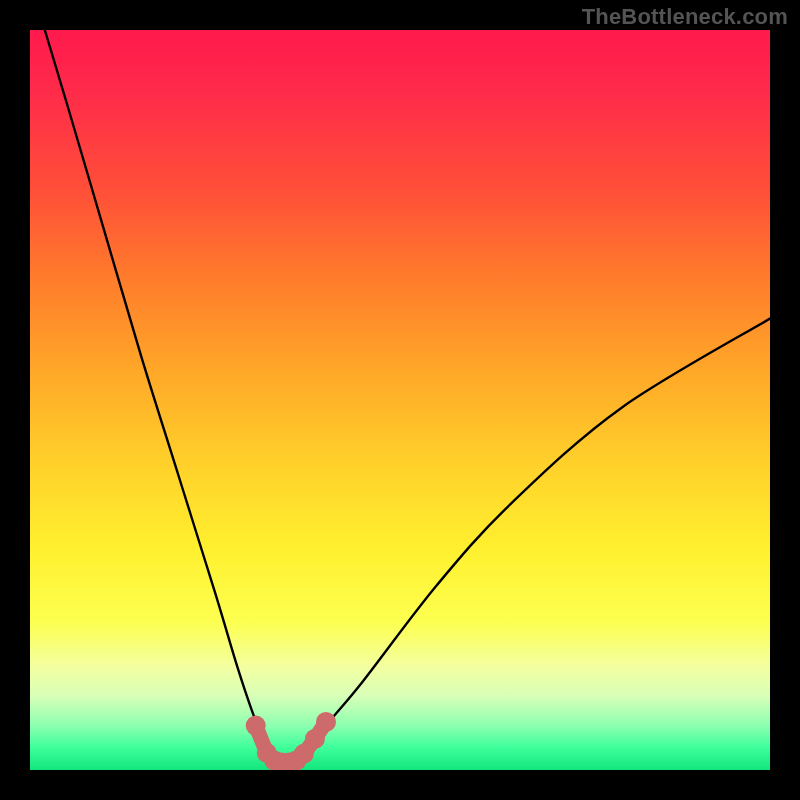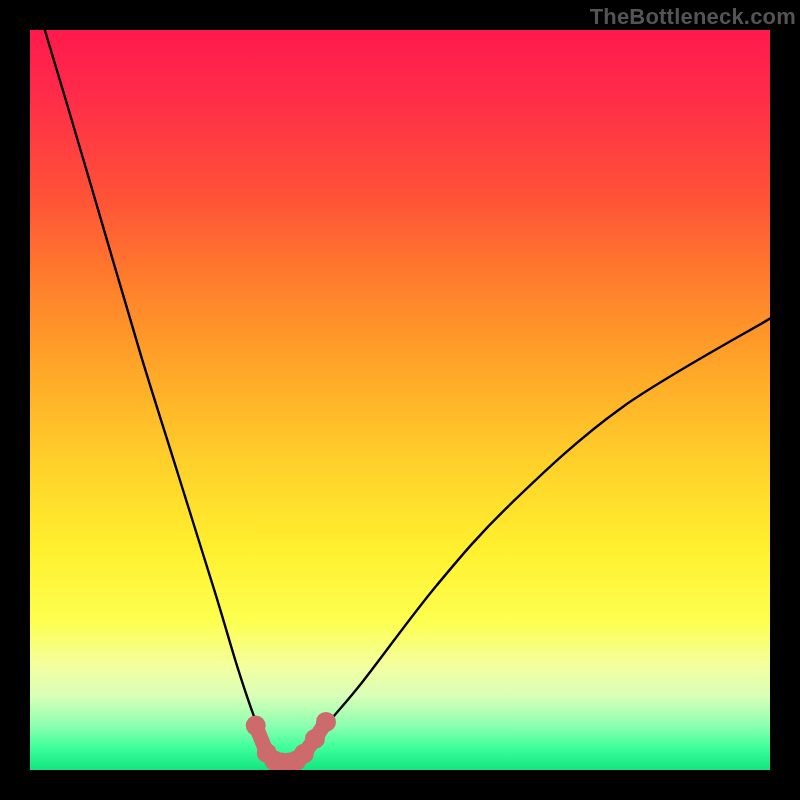--- a/index.html
+++ b/index.html
@@ -49,21 +49,21 @@
     );
   }
   .curve {
     position: absolute;
     left: 0;
     top: 0;
   }
   .watermark {
     position: absolute;
     top: 4px;
-    right: 4px;
+    right: 12px;
     font-family: Arial, Helvetica, sans-serif;
     font-size: 22px;
     font-weight: 600;
     color: #545454;
     letter-spacing: 0.2px;
   }
 </style>
 </head>
 <body>
 

